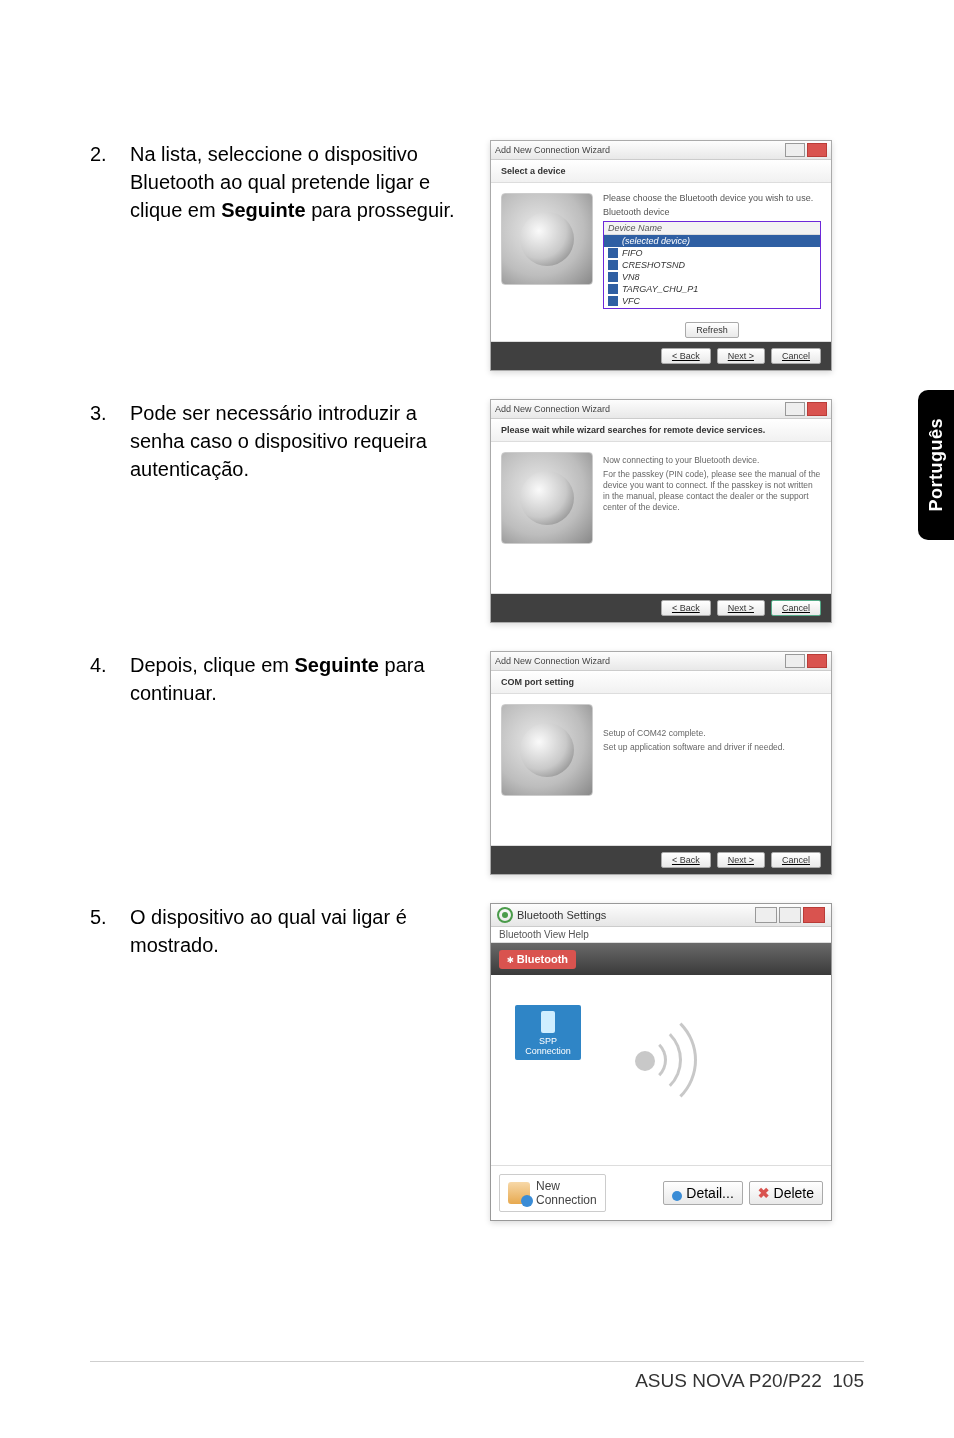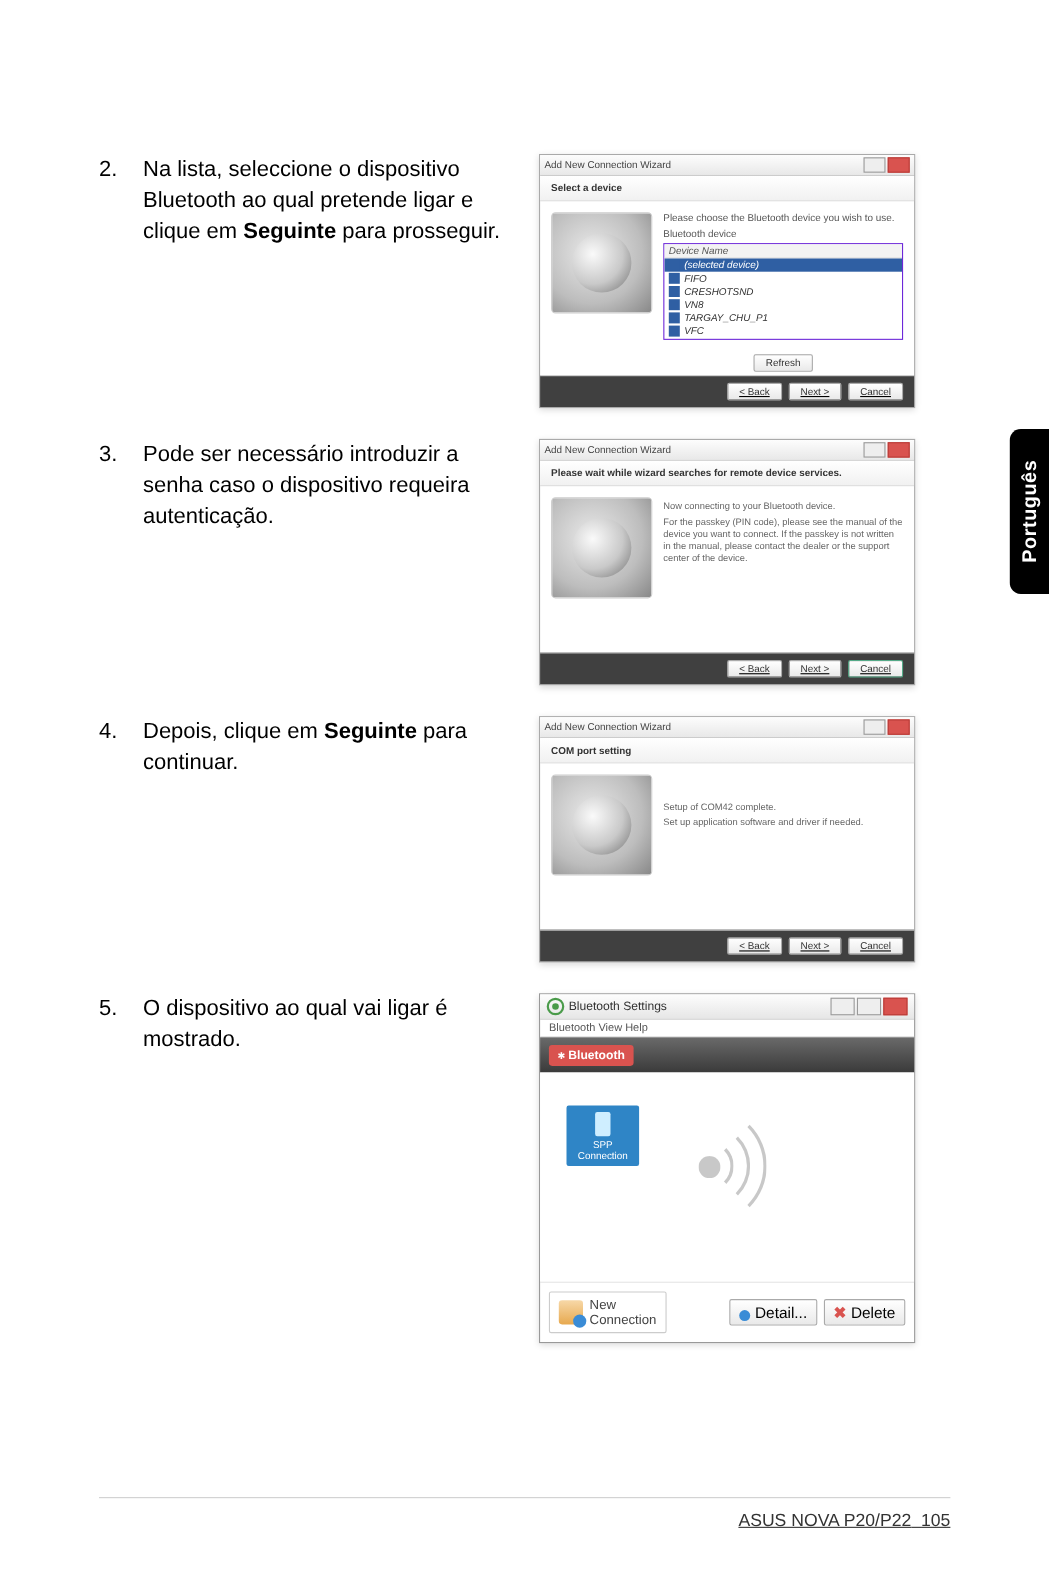--- a/index.html
+++ b/index.html
@@ -187,21 +187,21 @@
   .newconn .ic::after{content:"";position:absolute;right:-3px;bottom:-3px;width:12px;height:12px;background:#3a8cd6;border-radius:50%;}
   .bt-actions{margin-left:auto;display:flex;gap:6px;}
   .btn2{border:1px solid #aaa;background:linear-gradient(#fff,#e9e9e9);padding:3px 8px;font-size:14px;border-radius:2px;display:flex;align-items:flex-end;gap:4px;}
   .i-info{width:10px;height:10px;border-radius:50%;background:#3a8cd6;}
   .i-del{color:#d9534f;font-weight:bold;}
   .greencircle{width:12px;height:12px;border:2px solid #4a9b4a;border-radius:50%;margin-right:4px;display:inline-block;position:relative;}
   .greencircle::after{content:"";position:absolute;inset:3px;background:#4a9b4a;border-radius:50%;}
   
   .footer {
     position:absolute; bottom:46px; right:90px;
-    font-size:16px; color:#333;text-decoration:underline;
+    font-size:19px; color:#333;
   }
   .footer .pn{ font-weight:normal; }
   .hr {
     position:absolute; bottom:76px; left:90px; right:90px; height:1px; background:#cfcfcf;
   }
 </style>
 </head>
 <body>
 
 <div class="page">

